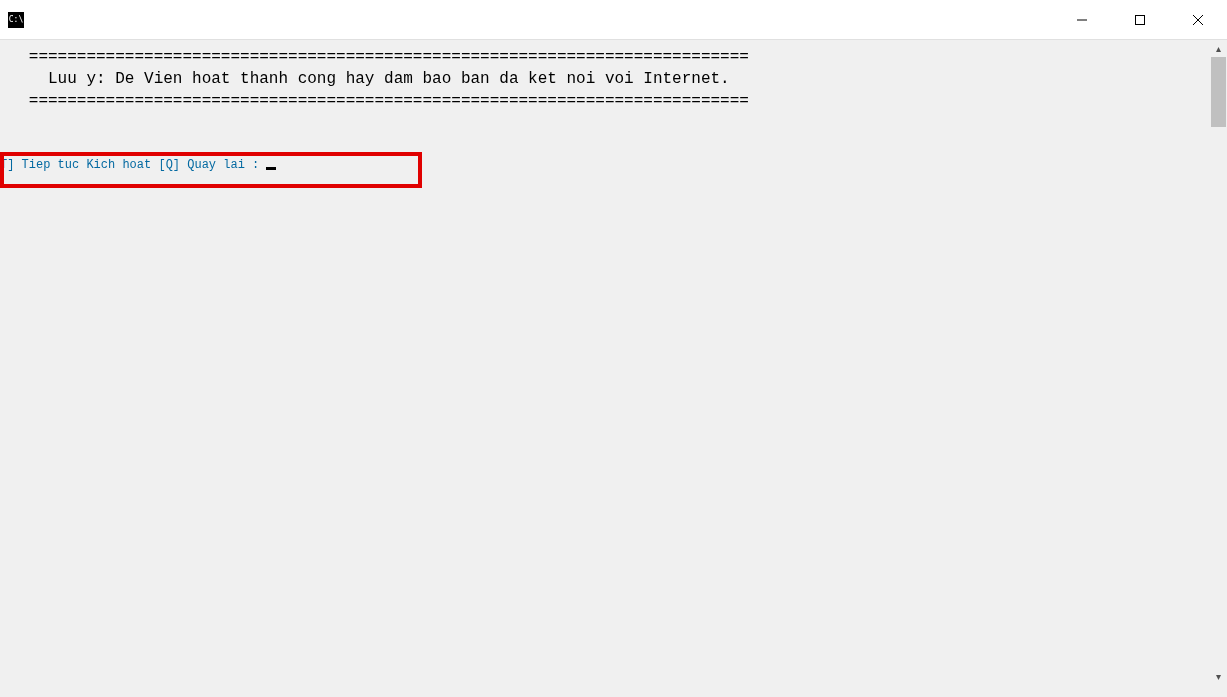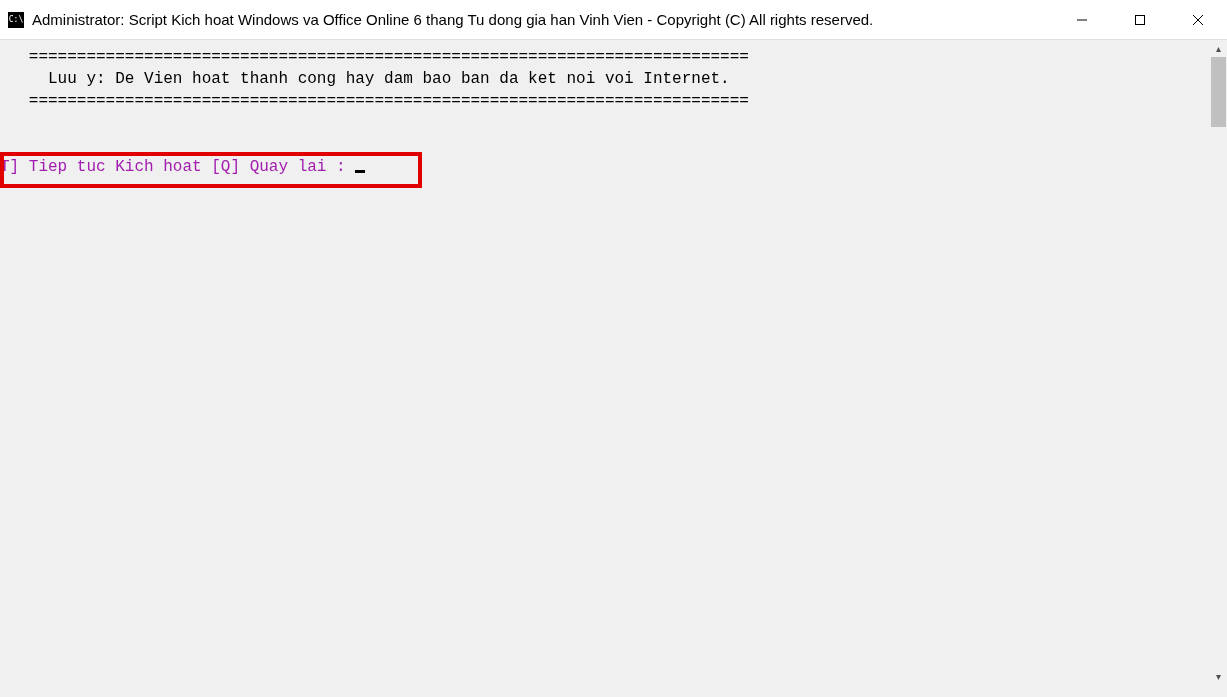--- a/index.html
+++ b/index.html
@@ -133,33 +133,32 @@
     .scrollbar-arrow.up { top: 0; }
     .scrollbar-arrow.down { bottom: 0; }
     .line-sep {
       letter-spacing: 0;
     }
     .prompt-line {
       position: absolute;
       top: 118px;
       left: 0;
       font-family: "Consolas", "Courier New", monospace;
-      font-size: 16px;
-      color: #a21caf;
+      font-size: 12px;
+      color: #0369a1;
       white-space: pre;
     }
   </style>
 </head>
 <body>
 
 <div class="titlebar">
   <div class="titlebar-icon">
     <span class="titlebar-icon-inner">C:\</span>
   </div>
-  <div class="titlebar-text">Administrator:  Script Kich hoat Windows va Office Online 6 thang Tu dong gia han Vinh Vien - Copyright (C) All rights reserved.</div>
   <div class="window-controls">
     <div class="win-btn">
       <svg viewBox="0 0 12 12">
           <line x1="1" y1="6" x2="11" y2="6" stroke="#000" stroke-width="1"></line>
         </svg>
     </div>
     <div class="win-btn">
       <svg viewBox="0 0 12 12">
           <rect x="1.5" y="1.5" width="9" height="9" stroke="#000" stroke-width="1" fill="none"></rect>
         </svg>

